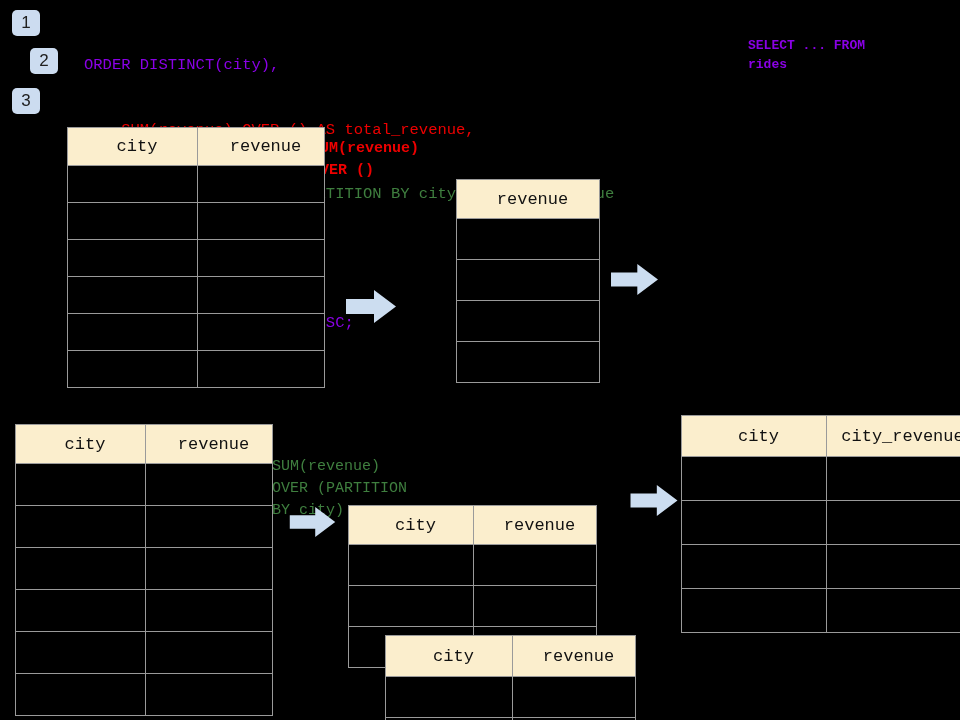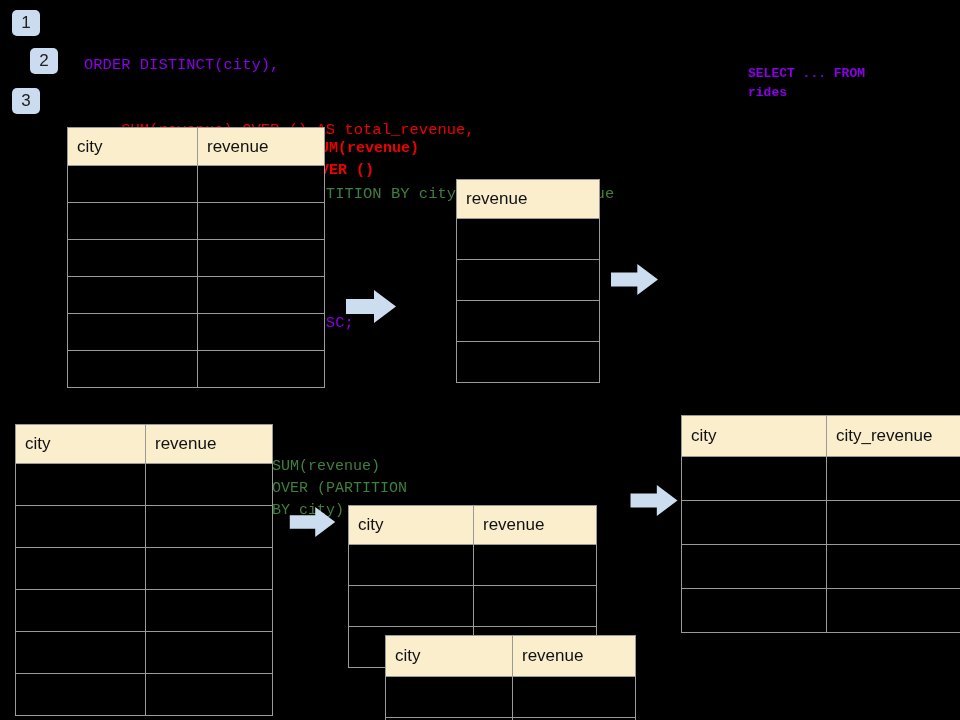--- a/index.html
+++ b/index.html
@@ -44,43 +44,42 @@
     position: absolute;
     font-family: "Liberation Mono", monospace;
     font-size: 15px;
     line-height: 22px;
     white-space: pre;
   }
   .annot.small {
     font-size: 13px;
     line-height: 19px;
     font-weight: bold;
-    margin-top: 28px;
   }
 
   
   .tbl {
     position: absolute;
     border-collapse: collapse;
     table-layout: fixed;
     background: #000000;
   }
   .tbl td {
     border: 1px solid #9a9a9a;
     padding: 0;
     background: #000000;
   }
   .tbl th {
     border: 1px solid #9a9a9a;
     background: #fbeecd;
     color: #111111;
-    font-family: Liberation Sans, sans-serif;
+    font-family: Liberation Mono, monospace;
     font-weight: normal;
     font-size: 17px;
-    text-align: left;
+    text-align: center;
     padding: 0 0 0 9px;
   }
 
   
   .arrow { position: absolute; }
 </style>
 </head>
 <body>
 
 <div id="slide">

